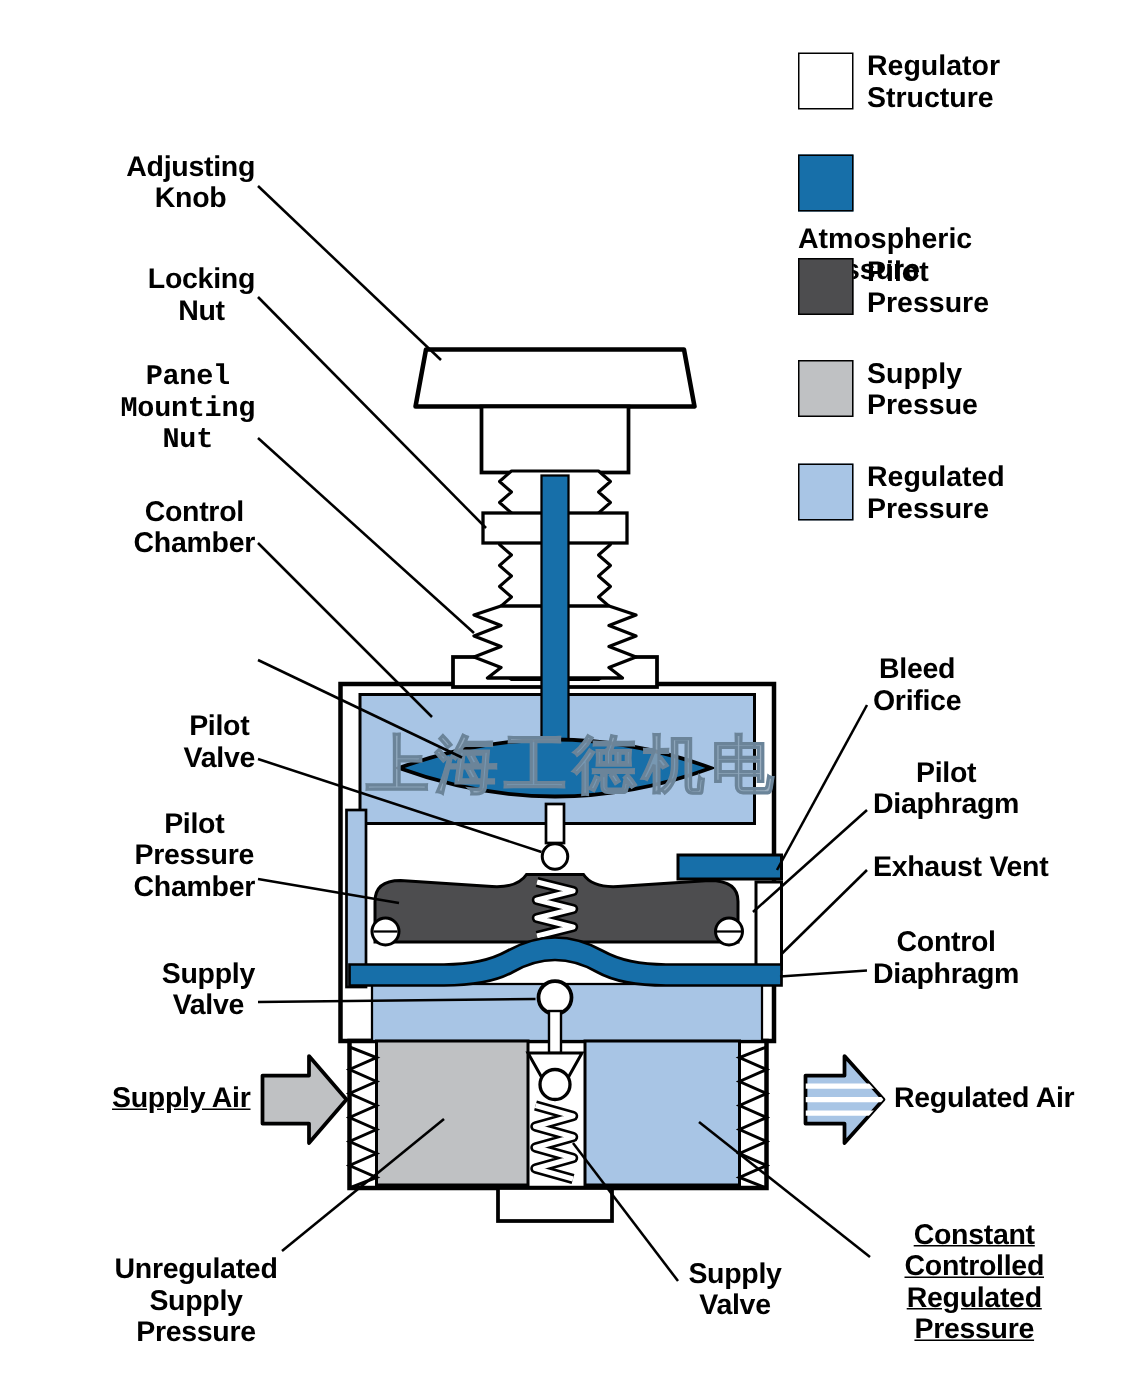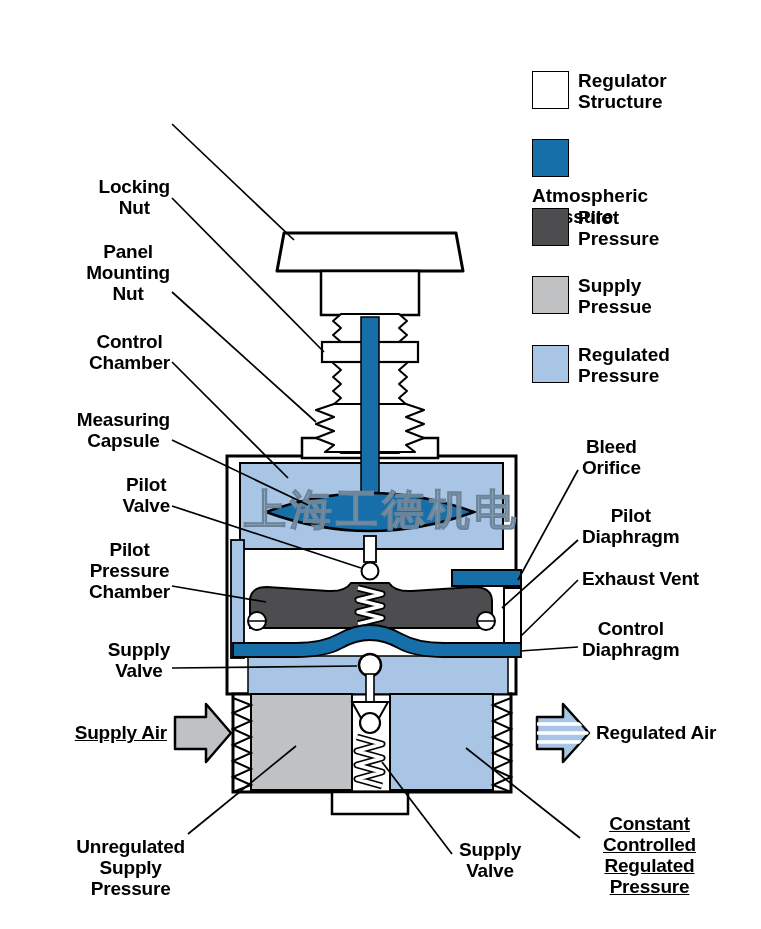--- a/index.html
+++ b/index.html
@@ -5,21 +5,21 @@
   * { margin:0; padding:0; box-sizing:border-box; }
   html,body { background:#ffffff; }
   body { font-family:"Liberation Sans", sans-serif; }
   .canvas { position:relative; width:761px; height:929px; background:#fff; overflow:hidden; }
 
   .lbl { position:absolute; font-weight:700; font-size:19px; line-height:21px;
          white-space:pre-line; color:#000; letter-spacing:-0.2px; }
   .t-c { text-align:center; } .t-r { text-align:right; } .t-l { text-align:center; }
 
   .legend { position:absolute; left:532px; top:35px; width:210px; height:330px; }
-  .legend-item { position:absolute; left:0; display:flex; gap:9px; align-items:flex-start;margin-top:36px; }
+  .legend-item { position:absolute; left:0; display:flex; gap:9px; align-items:flex-start; }
   .swatch { width:37px; height:38px; border:1.7px solid #000; flex:0 0 auto; background:#fff; }
   .legend-label { font-weight:700; font-size:19px; line-height:21px; white-space:pre-line; margin-top:-1px; color:#000; }
 
   svg.diagram { position:absolute; left:0; top:0; }
   .wm { font-family:"DejaVu Sans", sans-serif; font-weight:700; font-size:42px;
         letter-spacing:4px; fill:#8AA0B4; fill-opacity:0.85; stroke:#6B8499; stroke-width:0.8; }
 </style>
 </head>
 <body>
 
@@ -134,29 +134,29 @@
       <div class="legend-label">Supply
 Pressue</div>
     </div>
     <div class="legend-item" style="top:274px;">
       <div class="swatch" style="background: rgb(168, 197, 229);"></div>
       <div class="legend-label">Regulated
 Pressure</div>
     </div>
   </div>
 
+  <div class="lbl t-c" style="right:591px; top:101px;">Adjusting
+Knob</div>
   <div class="lbl t-c" style="right:591px; top:176px;margin-left:26px;">Locking
 Nut</div>
-  <div class="lbl t-c" style="right:591px; top:241px;">Panel
+  <div class="lbl t-c" style="right:591px; top:241px;font-family:Liberation Mono, monospace;">Panel
 Mounting
 Nut</div>
   <div class="lbl t-c" style="right:591px; top:331px;">Control
 Chamber</div>
-  <div class="lbl t-c" style="right:591px; top:409px;">Measuring
-Capsule</div>
   <div class="lbl t-c" style="right:591px; top:474px;">Pilot
 Valve</div>
   <div class="lbl t-c" style="right:591px; top:539px;">Pilot
 Pressure
 Chamber</div>
   <div class="lbl t-c" style="right:591px; top:639px;">Supply
 Valve</div>
   <div class="lbl t-r" style="right:594px; top:722px;text-decoration:underline;">Supply Air</div>
   <div class="lbl t-c" style="right:576px; top:836px;">Unregulated
 Supply

